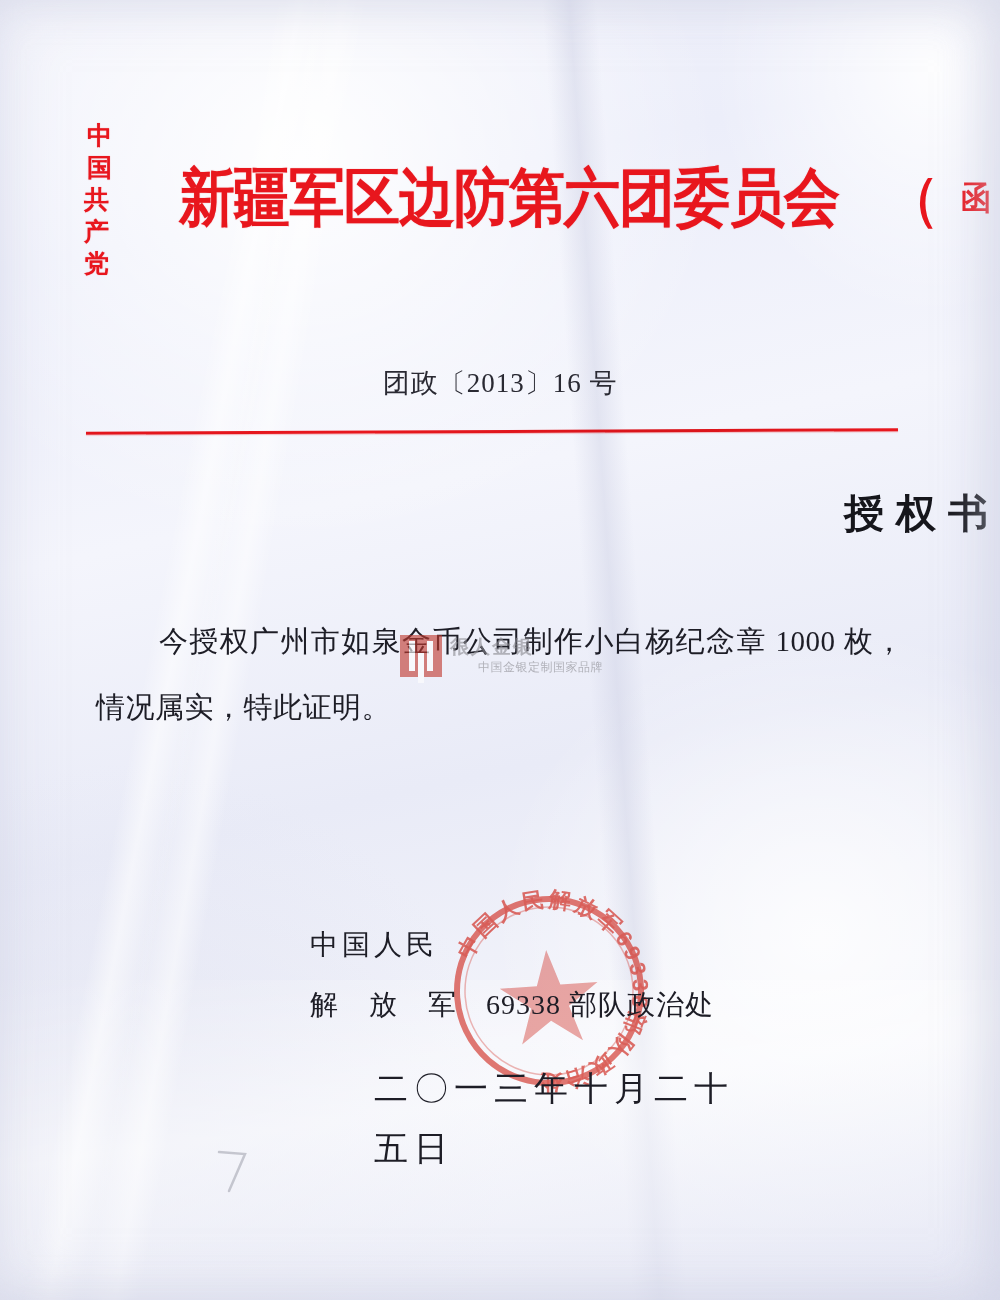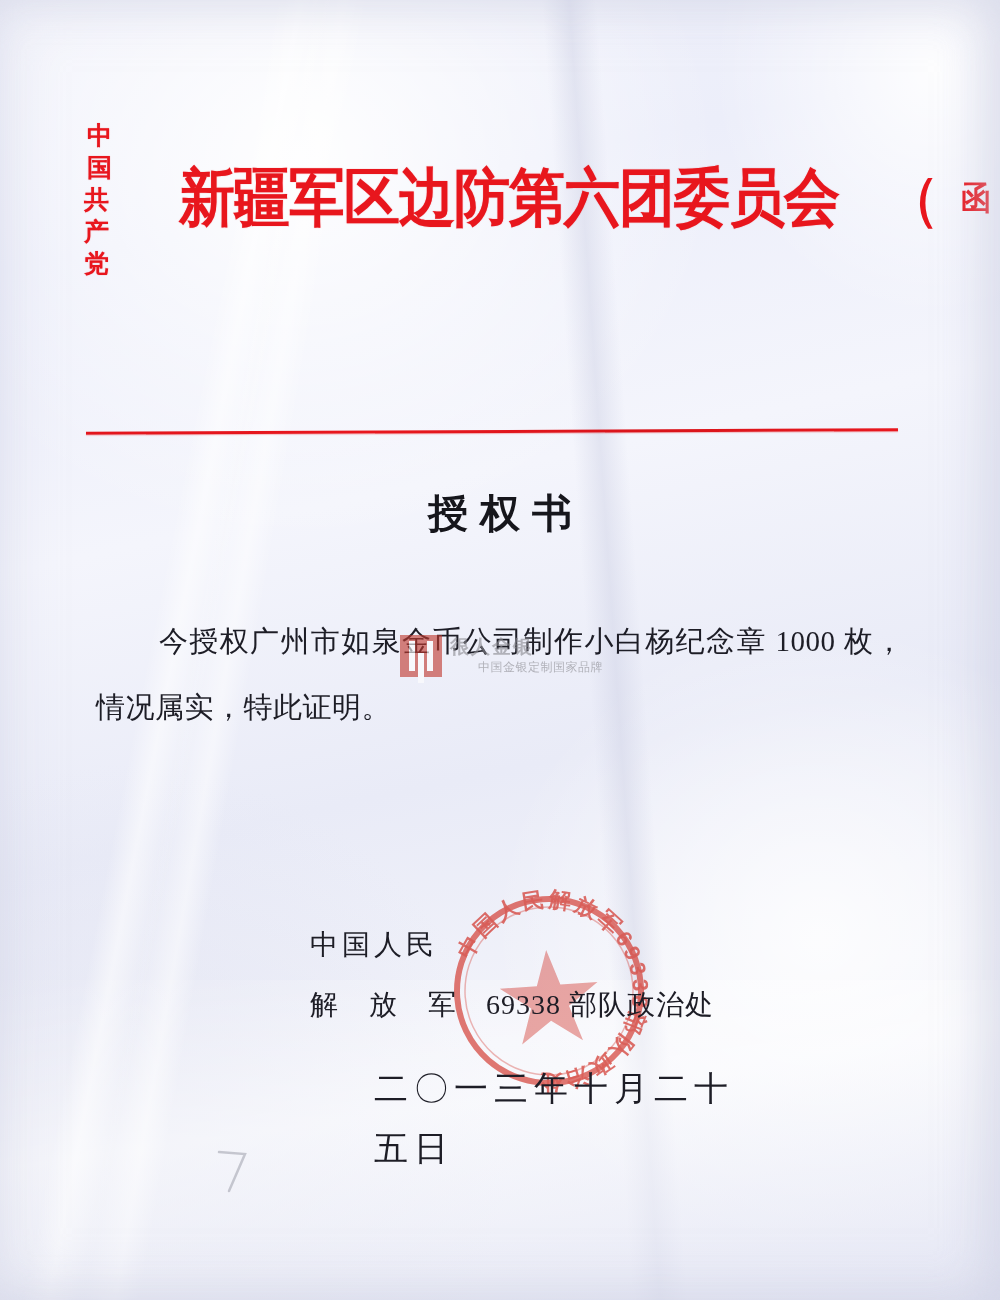--- a/index.html
+++ b/index.html
@@ -129,21 +129,21 @@
     transform: rotate(-0.25deg);
     box-shadow: 0 1px 1px rgba(232,22,29,0.25);
   }
 
   
   .doc-title {
     position: absolute;
     left: 0;
     top: 486px;
     width: 1000px;
-    text-align: center;
+    text-align: right;
     font-family: "Liberation Sans", "DejaVu Sans", sans-serif;
     font-weight: bold;
     font-size: 40px;
     letter-spacing: 12px;
     color: #16161c;
     text-indent: 12px;
   }
 
   
   .body-text {
@@ -283,20 +283,21 @@
     <div class="party-stack">
       <div class="l1">中 国</div>
       <div class="l2">共产党</div>
     </div>
     <div class="masthead-main">新疆军区边防第六团委员会</div>
     <div class="masthead-suffix">
       <span>（</span><span class="inner">函</span><span>）</span>
     </div>
   </div>
 
+  <div class="doc-number">团政〔2013〕16 号</div>
 
   <div class="red-rule"></div>
 
   <div class="doc-title">授权书</div>
 
   <div class="body-text"><span class="indent"></span><span>今授权广州市如泉金币公司制作小白杨纪念章 1000 枚，情况属实，特此证明。</span></div>
 
   <div class="watermark">
     <div class="wm-mark"></div>
     <div class="wm-text">

